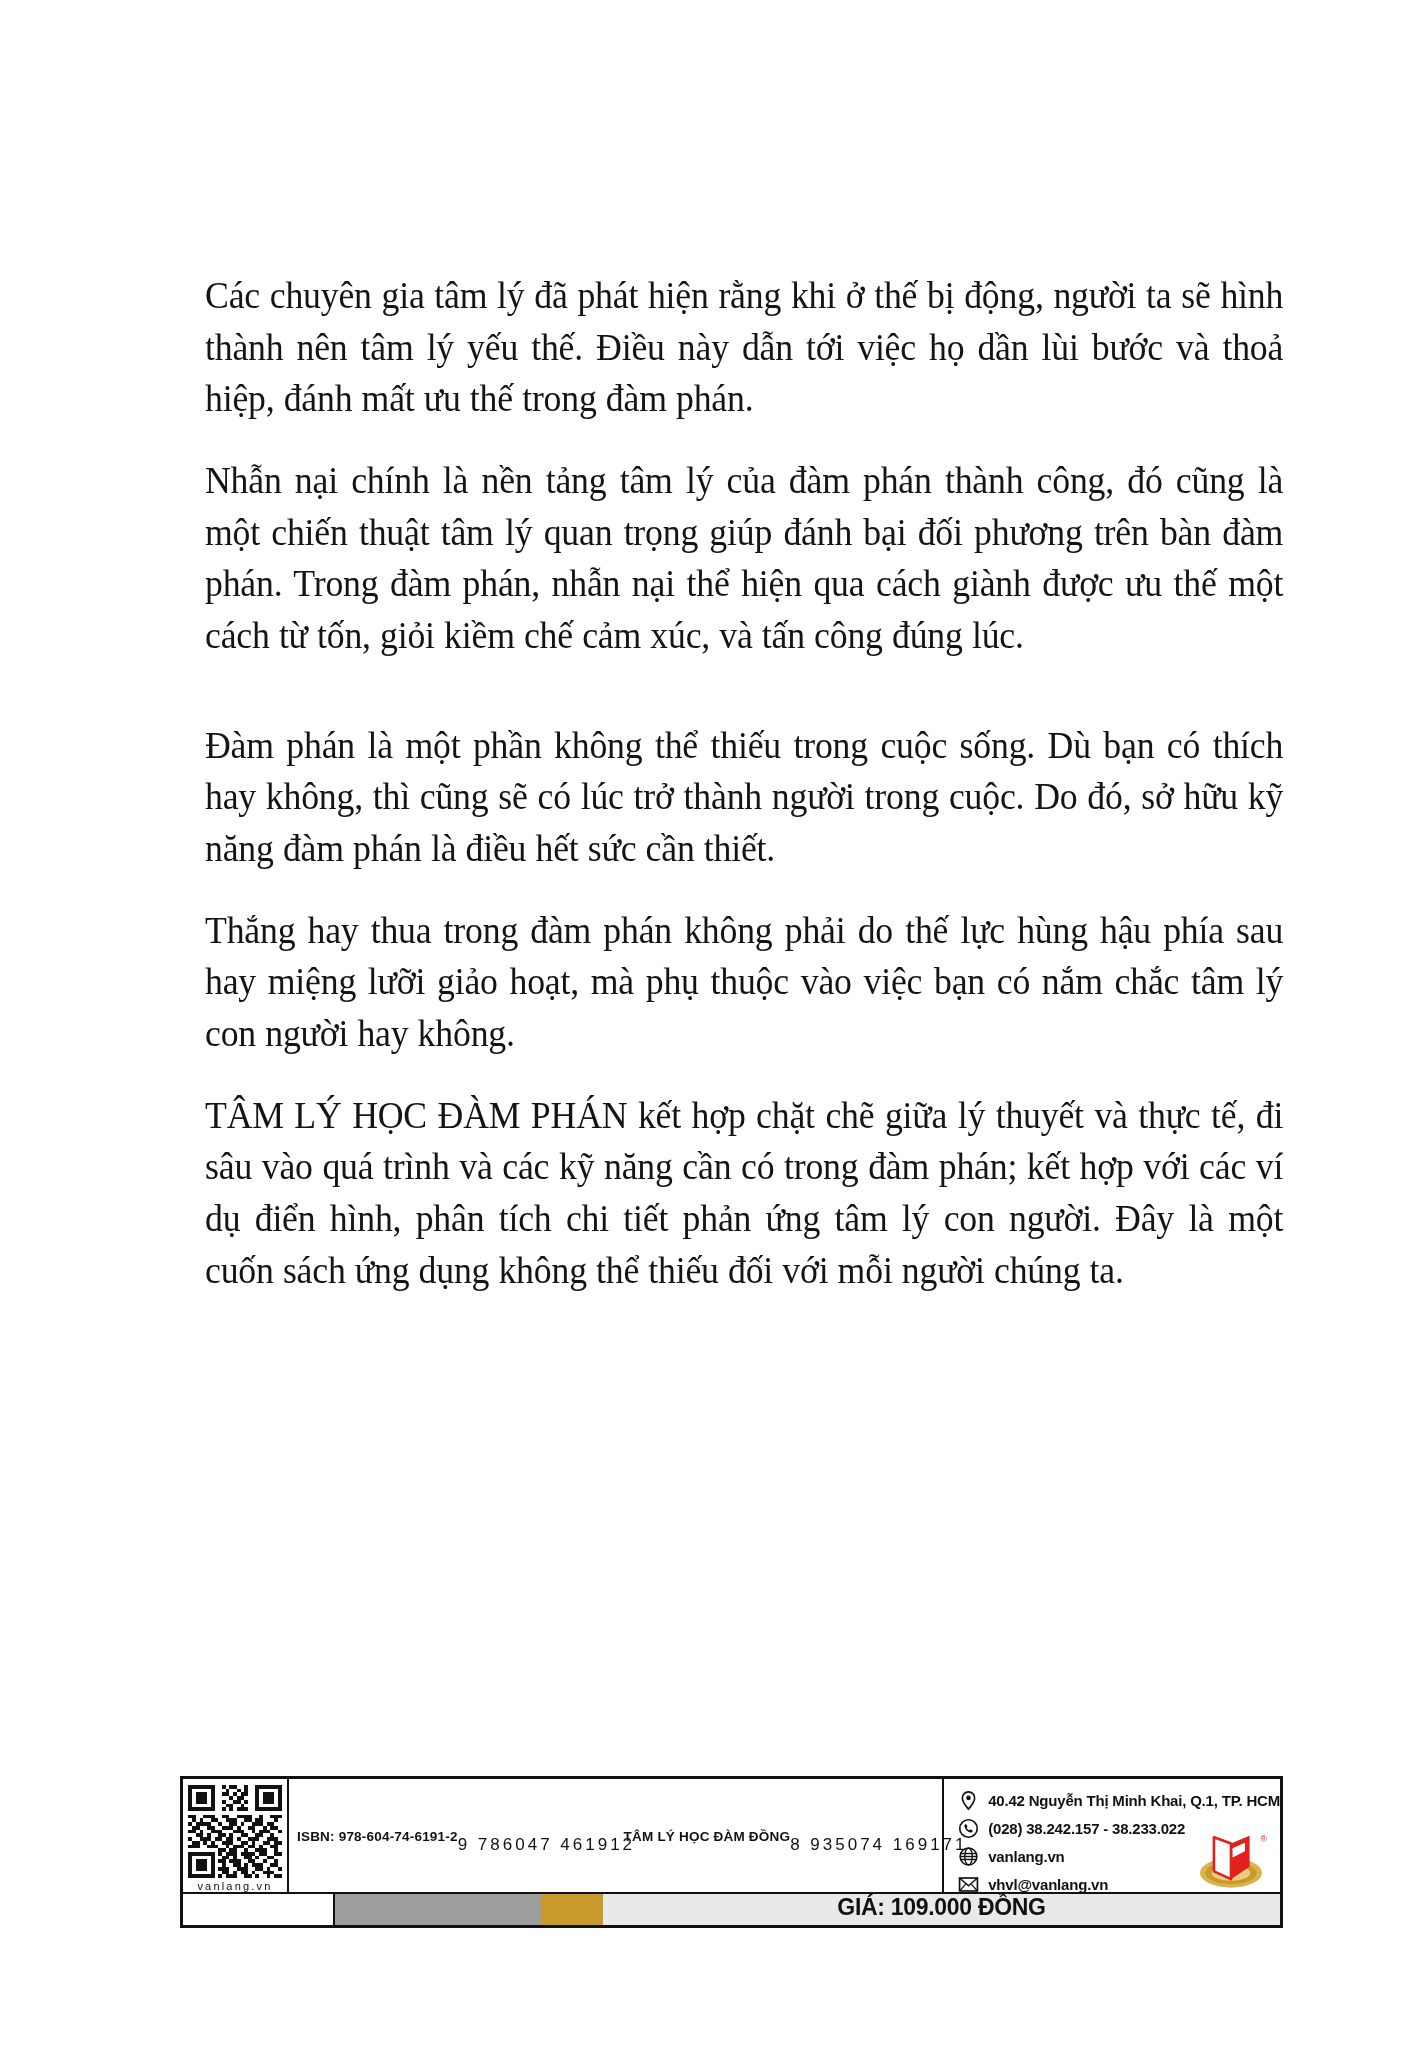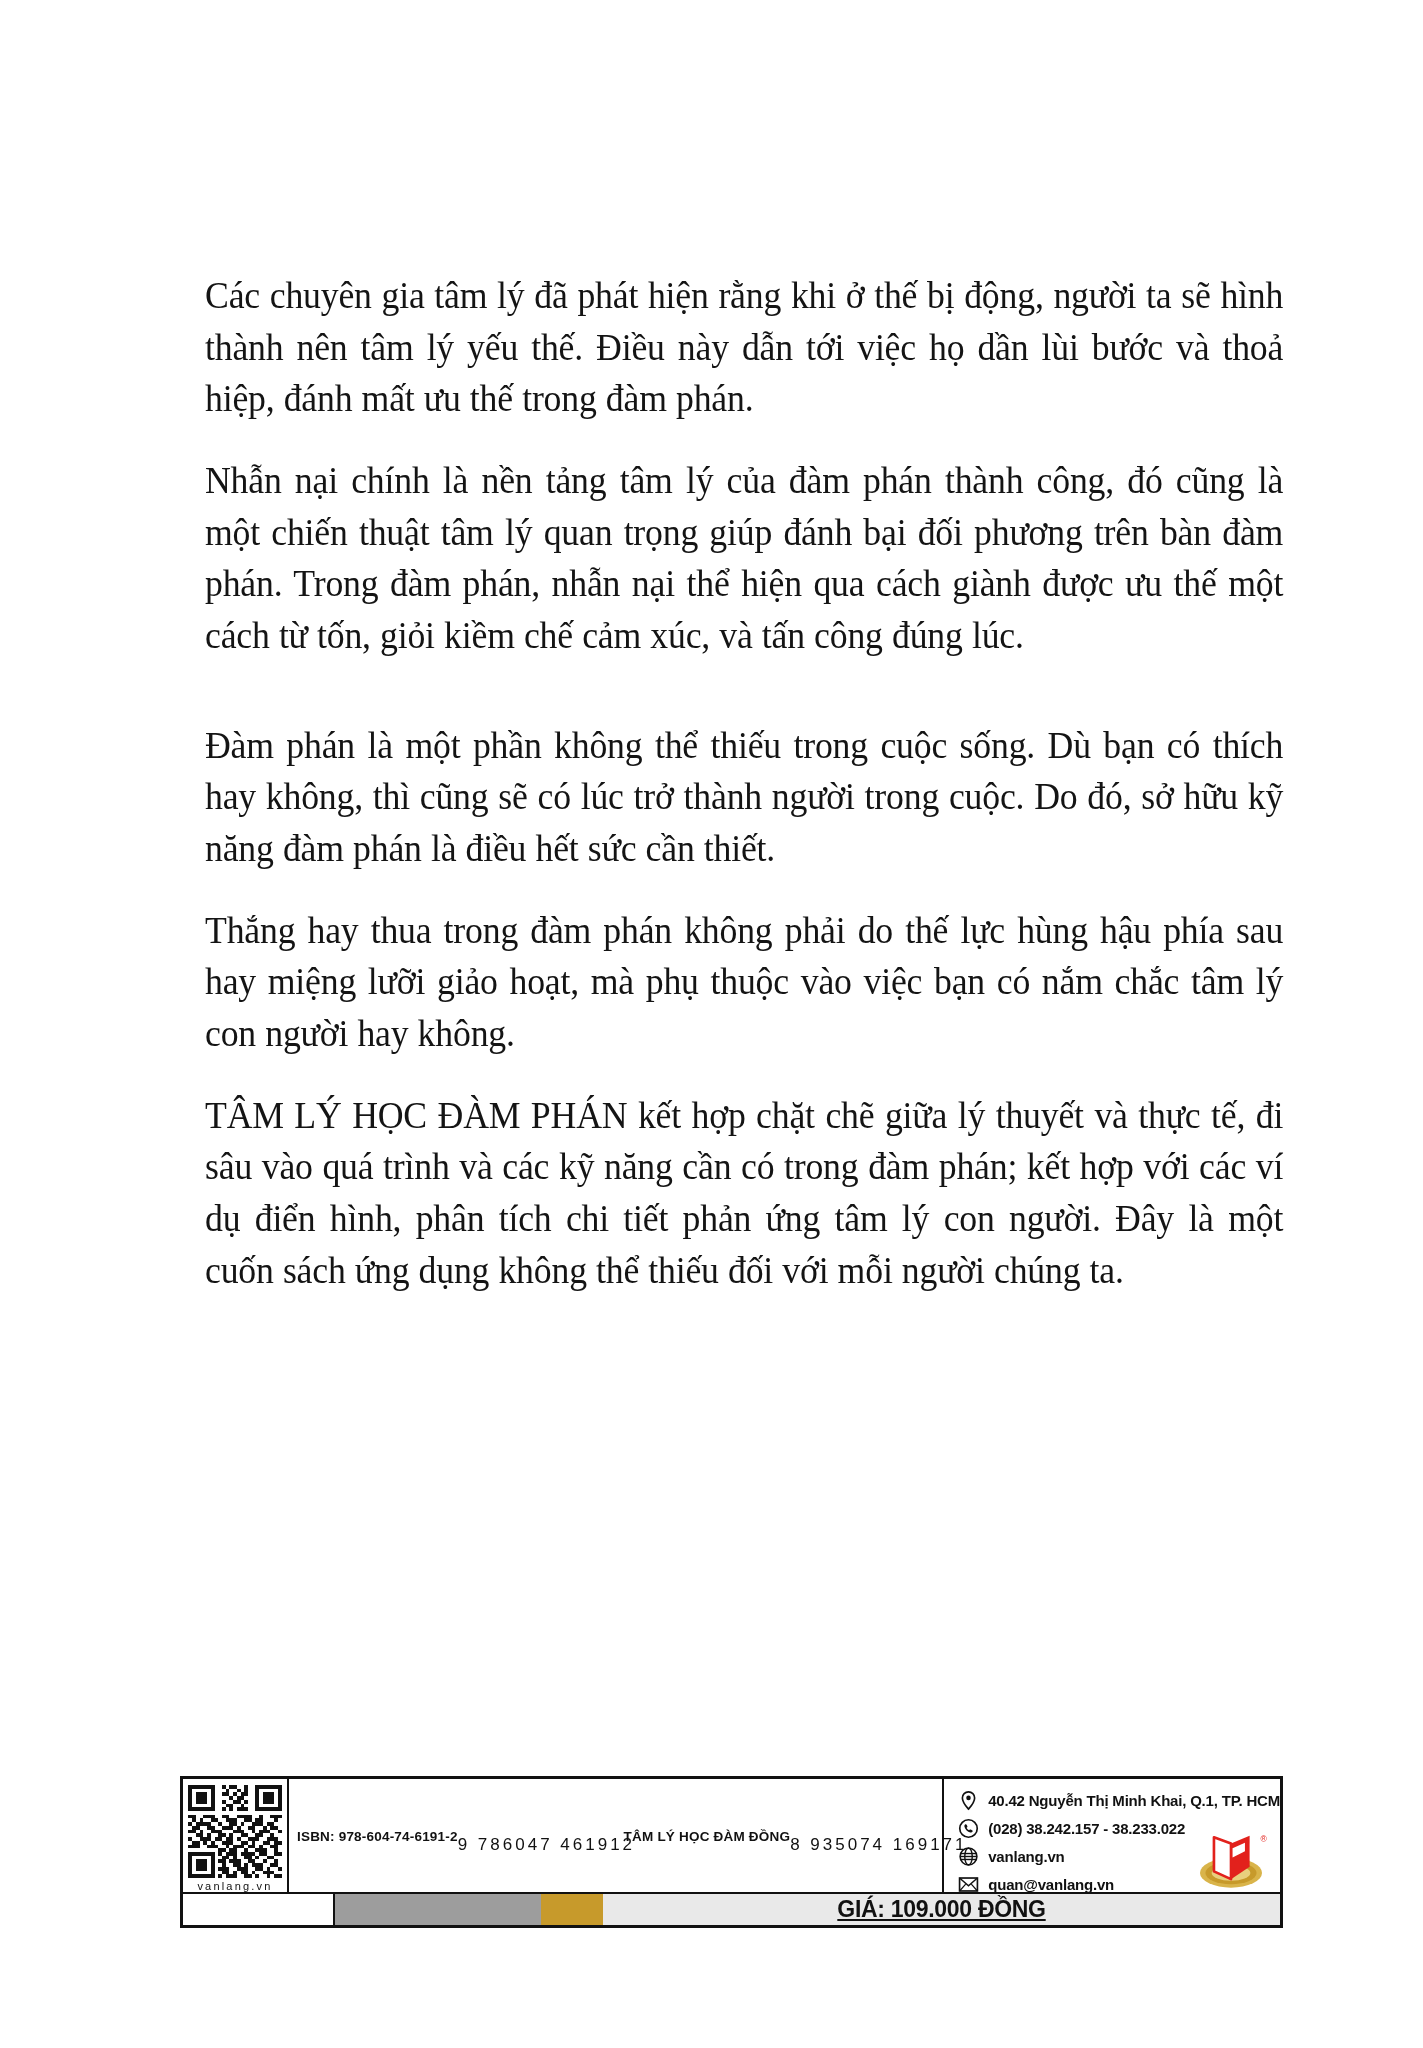--- a/index.html
+++ b/index.html
@@ -154,23 +154,22 @@
     border-top: 2px solid #111111;
     box-sizing: border-box;
   }
   .strip-qr   { width: 152px; background: #ffffff; border-right: 2px solid #111; box-sizing: border-box; }
   .strip-gray { width: 206px; background: #9d9d9d; }
   .strip-gold { width: 62px;  background: #c79a2b; }
   .strip-price {
     flex: 1 1 auto;
     background: #e9e9e9;
     display: flex;
-    align-items: center;
+    align-items: flex-start;
     justify-content: center;
-    text-decoration: underline;
   }
   .price-text {
     font-size: 23px;
     font-weight: 700;
     color: #111;
     letter-spacing: -0.3px;
     white-space: nowrap;
   }
   .strip-brand {
     width: 470px;
@@ -506,21 +505,21 @@
         </svg>
         <span class="txt">vanlang.vn</span>
       </div>
 
       <div class="contact-line">
         <svg class="ico" viewBox="0 0 24 24">
           <rect x="1.8" y="4.6" width="20.4" height="14.8" fill="none" stroke="#111" stroke-width="1.9"></rect>
           <path d="M1.8 4.6 L12 13.4 L22.2 4.6" fill="none" stroke="#111" stroke-width="1.7"></path>
           <path d="M1.8 19.4 L8.8 11.6 M22.2 19.4 L15.2 11.6" fill="none" stroke="#111" stroke-width="1.4"></path>
         </svg>
-        <span class="txt">quan@vanlang.vn</span>
+        <span class="txt">vhvl@vanlang.vn</span>
       </div>
 
       <svg class="vl-logo" viewBox="0 0 100 80">
         <ellipse cx="50" cy="58" rx="40" ry="19" fill="#d9b44a"></ellipse>
         <ellipse cx="50" cy="58" rx="33" ry="14.5" fill="#c79a2b"></ellipse>
         <ellipse cx="50" cy="58" rx="25" ry="10" fill="#e8cf7e"></ellipse>
         <path d="M28 12 L50 20 L50 66 L28 56 Z" fill="#ffffff" stroke="#e2211c" stroke-width="3.4" stroke-linejoin="round"></path>
         <path d="M50 20 L74 10 L74 50 L50 66 Z" fill="#e2211c"></path>
         <path d="M52 26 L68 19 L68 30 L52 38 Z" fill="#ffffff"></path>
         <text x="88" y="18" font-family="Liberation Sans, sans-serif" font-size="11" fill="#e2211c">®</text>

